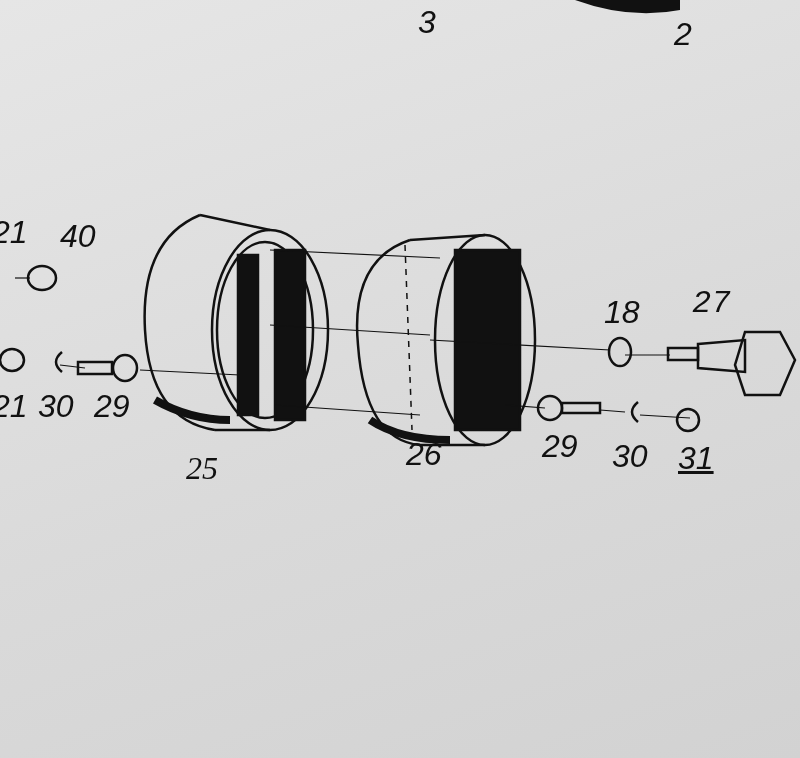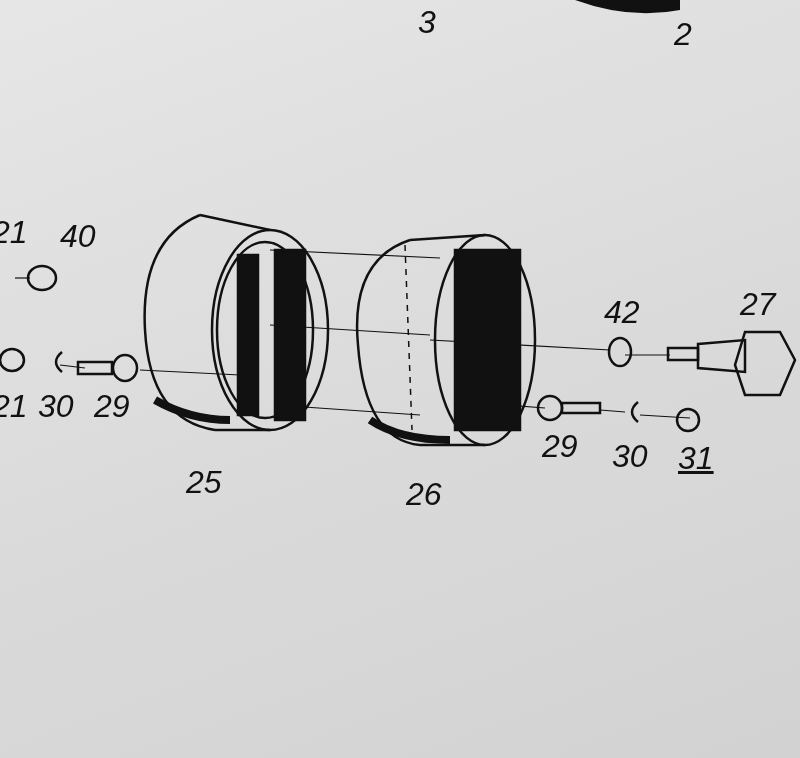--- a/index.html
+++ b/index.html
@@ -68,20 +68,20 @@
     </g>
   </svg>
 
   <div class="lbl" style="left:418px;top:6px;">3</div>
   <div class="lbl" style="left:674px;top:18px;">2</div>
   <div class="lbl" style="left:-8px;top:216px;">21</div>
   <div class="lbl" style="left:60px;top:220px;">40</div>
   <div class="lbl" style="left:-8px;top:390px;">21</div>
   <div class="lbl" style="left:38px;top:390px;">30</div>
   <div class="lbl" style="left:94px;top:390px;">29</div>
-  <div class="lbl" style="left:186px;top:466px;">25</div>
-  <div class="lbl" style="left:406px;top:478px;">26</div>
-  <div class="lbl" style="left:604px;top:296px;">42</div>
-  <div class="lbl" style="left:740px;top:288px;">27</div>
+  <div class="lbl" style="left:186px;top:452px;font-family:Liberation Serif, serif;">25</div>
+  <div class="lbl" style="left:406px;top:438px;">26</div>
+  <div class="lbl" style="left:604px;top:296px;">18</div>
+  <div class="lbl" style="left:692px;top:288px;font-family:Liberation Mono, monospace;">27</div>
   <div class="lbl" style="left:542px;top:430px;">29</div>
   <div class="lbl" style="left:612px;top:440px;">30</div>
   <div class="lbl" style="left:678px;top:442px;text-decoration:underline;">31</div>
 </div>
 
 </body></html>

